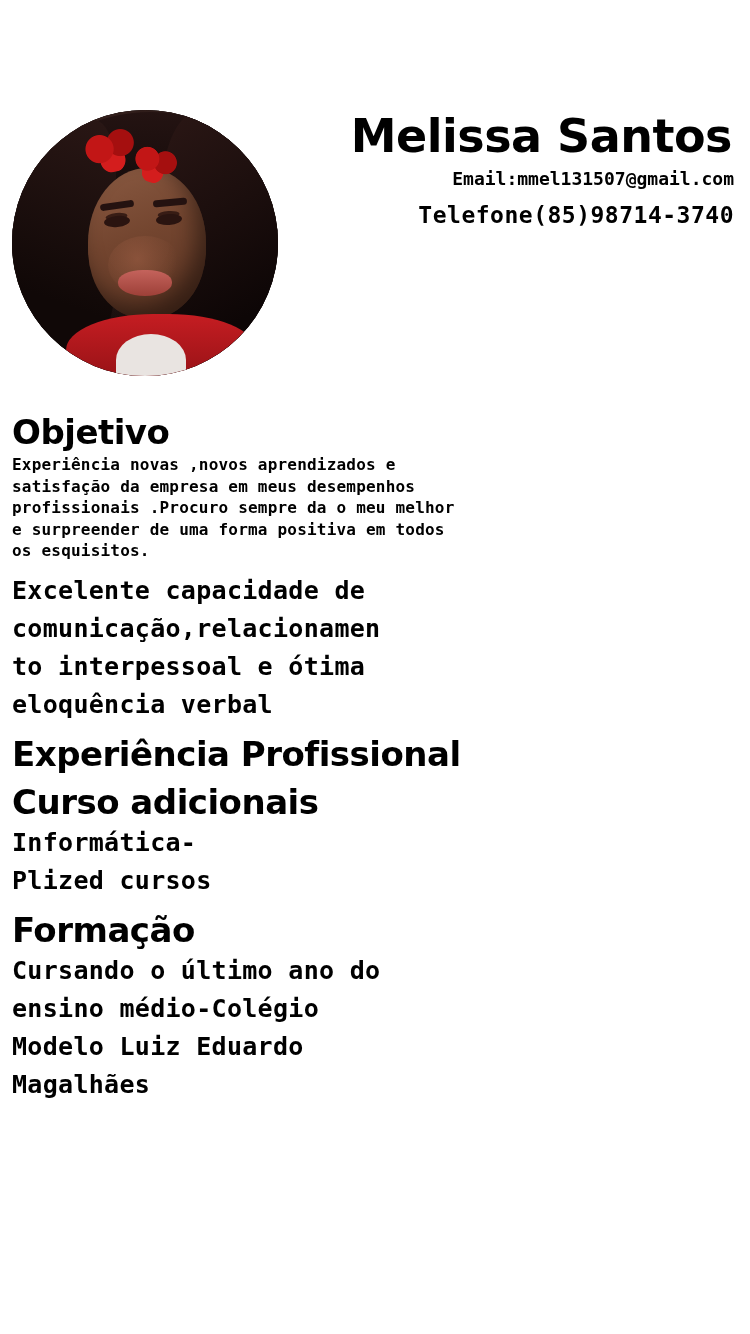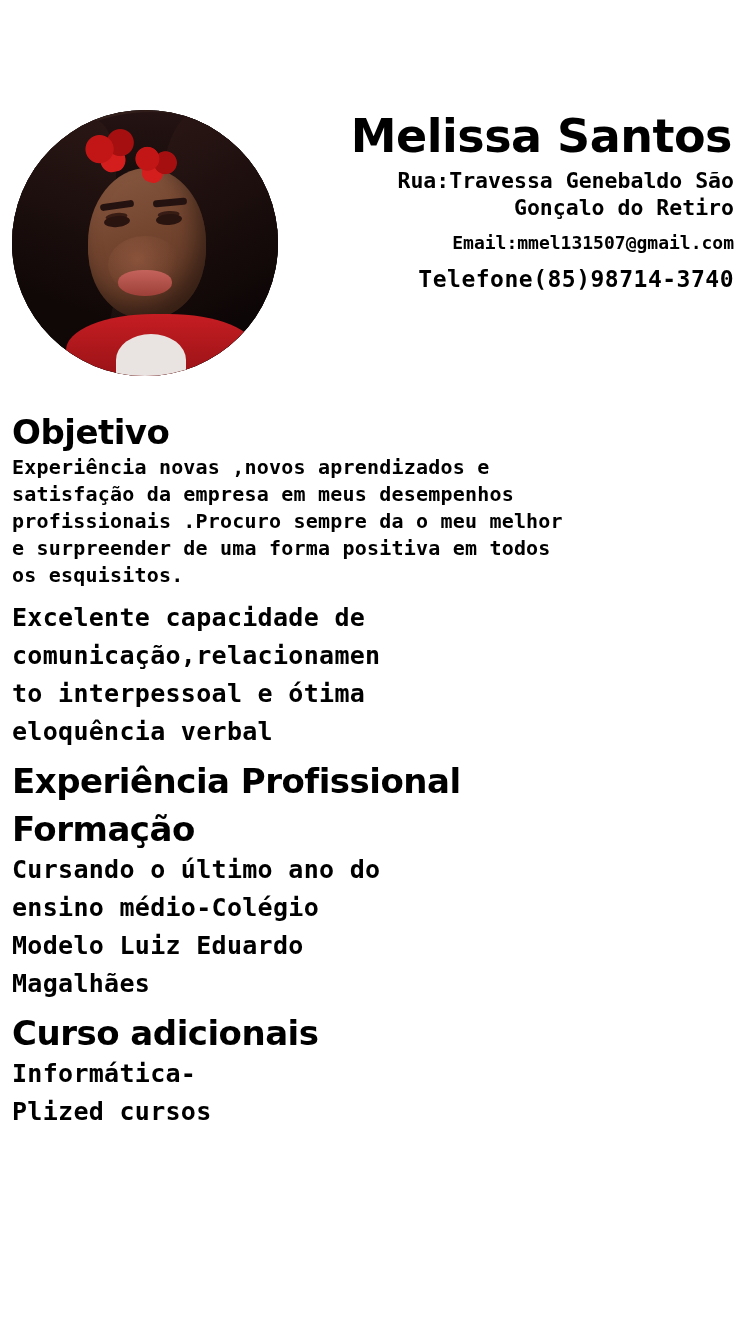--- a/index.html
+++ b/index.html
@@ -195,21 +195,21 @@
     margin: 0 0 2px 0;
   }
   .sec-title.t1 { font-size: 34px; }
   .sec-title.t2 { font-size: 34px; }
   .sec-body {
     font-family: "DejaVu Sans Mono", monospace;
     font-weight: bold;
     margin: 0 0 10px 0;
     white-space: pre-line;
   }
-  .sec-body.small { font-size: 20px; line-height: 1.35; letter-spacing: .2px; }
+  .sec-body.small { font-size: 16px; line-height: 1.35; letter-spacing: .2px; }
   .sec-body.big { font-size: 25px; line-height: 1.52; letter-spacing: .3px; }
 
   .sec { margin-bottom: 8px; }
   .sec-objetivo { margin-bottom: 6px; }
 </style>
 </head>
 <body>
 
 <div class="page">
 
@@ -228,22 +228,20 @@
       <div class="eye r"></div>
       <div class="lips"></div>
       <div class="flower f1"></div>
       <div class="flower f2"></div>
       <div class="shirt"></div>
       <div class="shirt-white"></div>
     </div>
 
     <div class="head-right">
       <div class="name">Melissa Santos</div>
-      <div class="contact-line addr" style="white-space:pre-line;">Rua:Travessa Genebaldo São
-Gonçalo do Retiro</div>
       <div class="contact-line">Email:mmel131507@gmail.com</div>
       <div class="contact-line phone">Telefone(85)98714-3740</div>
     </div>
   </div>
 
   <div class="content">
 
     <div class="sec sec-objetivo">
       <div class="sec-title t1">Objetivo</div>
       <div class="sec-body small">Experiência novas ,novos aprendizados e
@@ -258,27 +256,27 @@
 comunicação,relacionamen
 to interpessoal e ótima
 eloquência verbal</div>
     </div>
 
     <div class="sec">
       <div class="sec-title t2">Experiência Profissional</div>
     </div>
 
     <div class="sec">
+      <div class="sec-title t2">Curso adicionais</div>
+      <div class="sec-body big">Informática-
+Plized cursos</div>
+    </div>
+
+    <div class="sec">
       <div class="sec-title t2">Formação</div>
       <div class="sec-body big">Cursando o último ano do
 ensino médio-Colégio
 Modelo Luiz Eduardo
 Magalhães</div>
     </div>
 
-    <div class="sec">
-      <div class="sec-title t2">Curso adicionais</div>
-      <div class="sec-body big">Informática-
-Plized cursos</div>
-    </div>
-
   </div>
 </div>
 
 </body></html>

